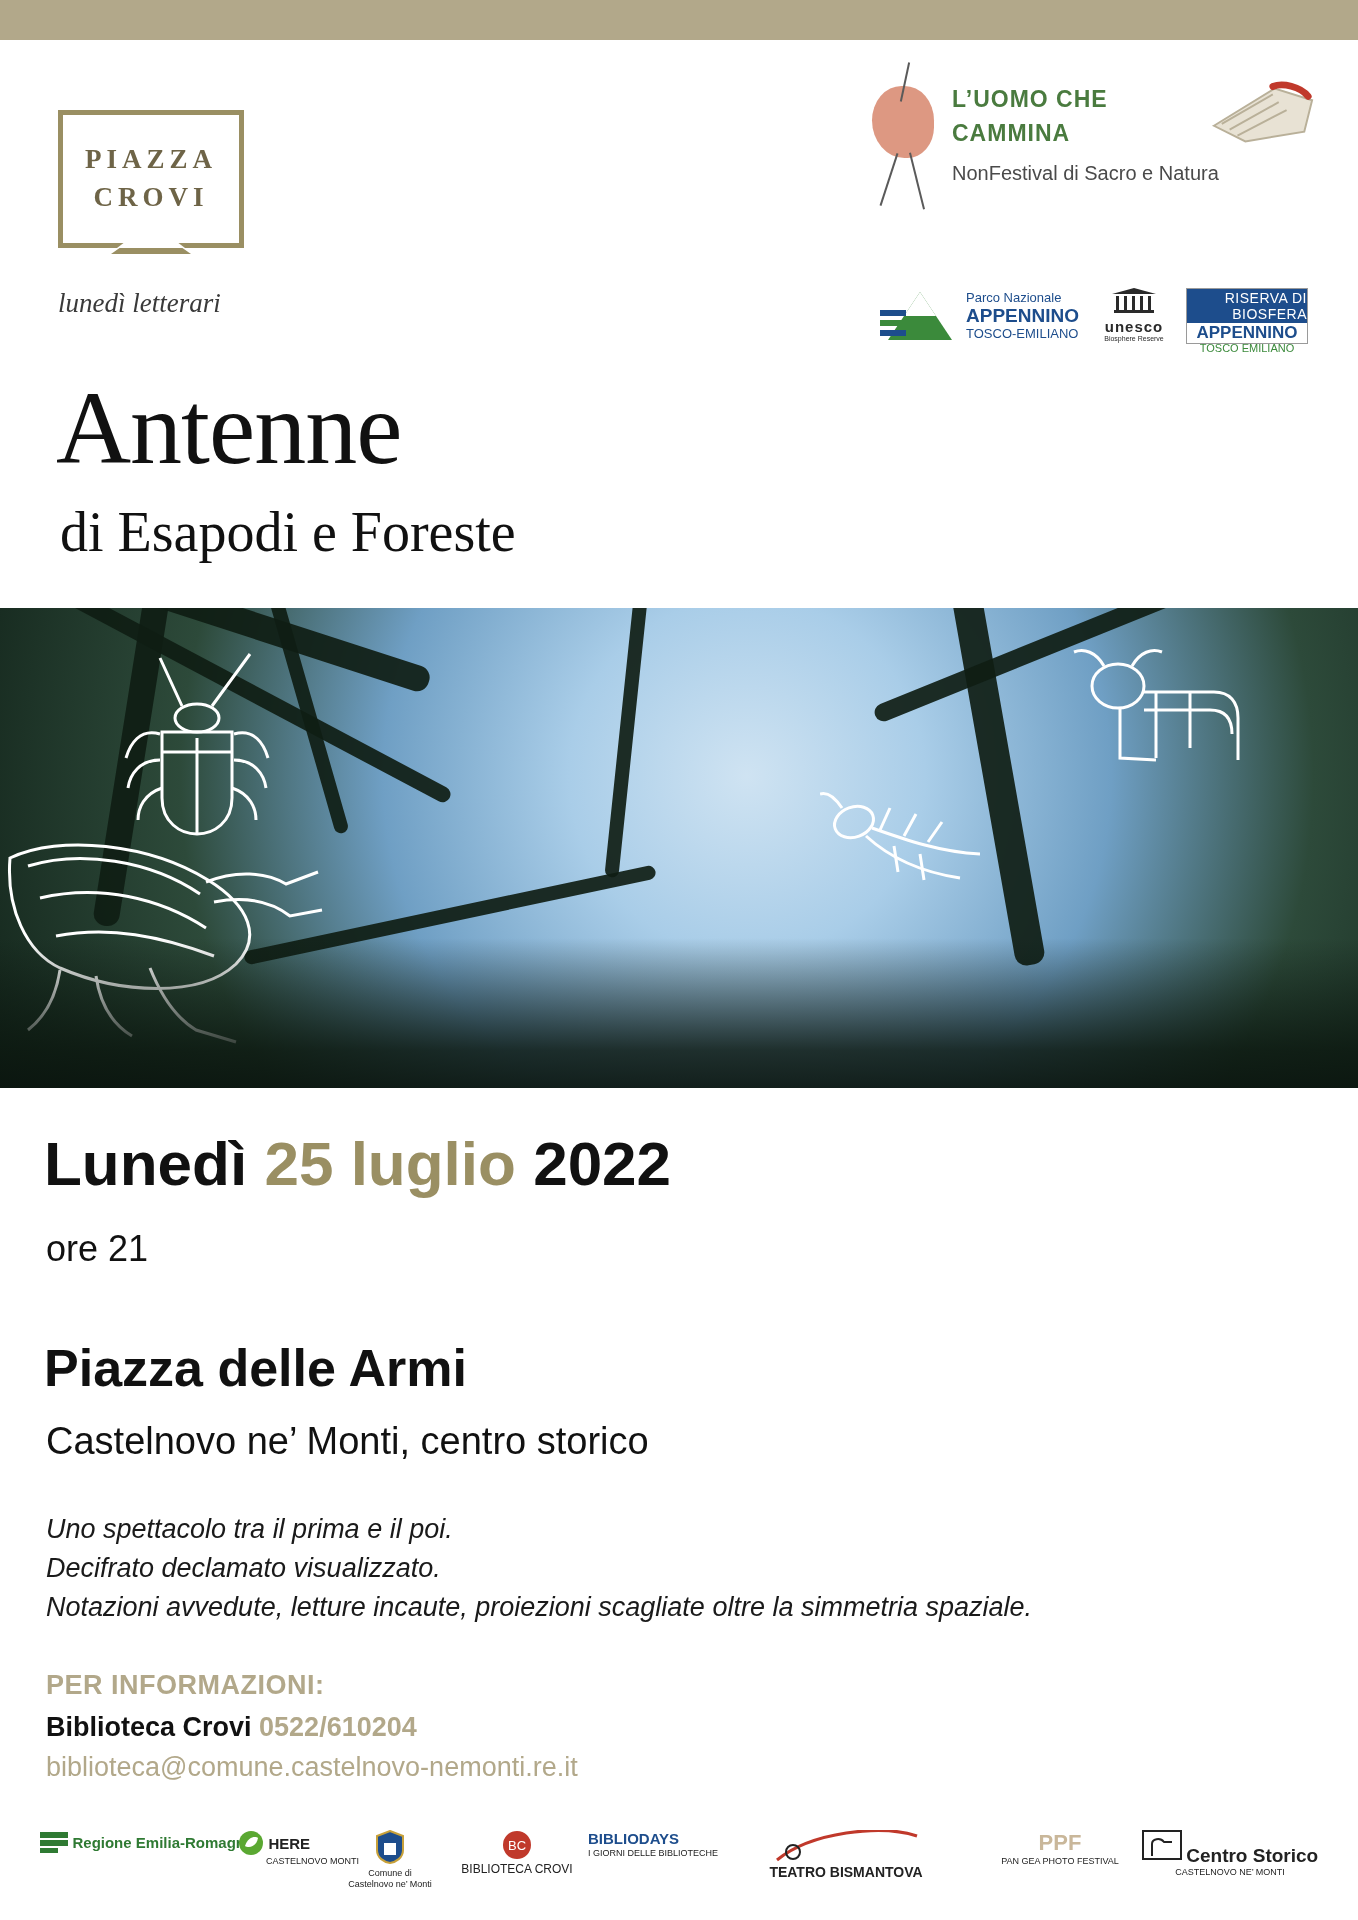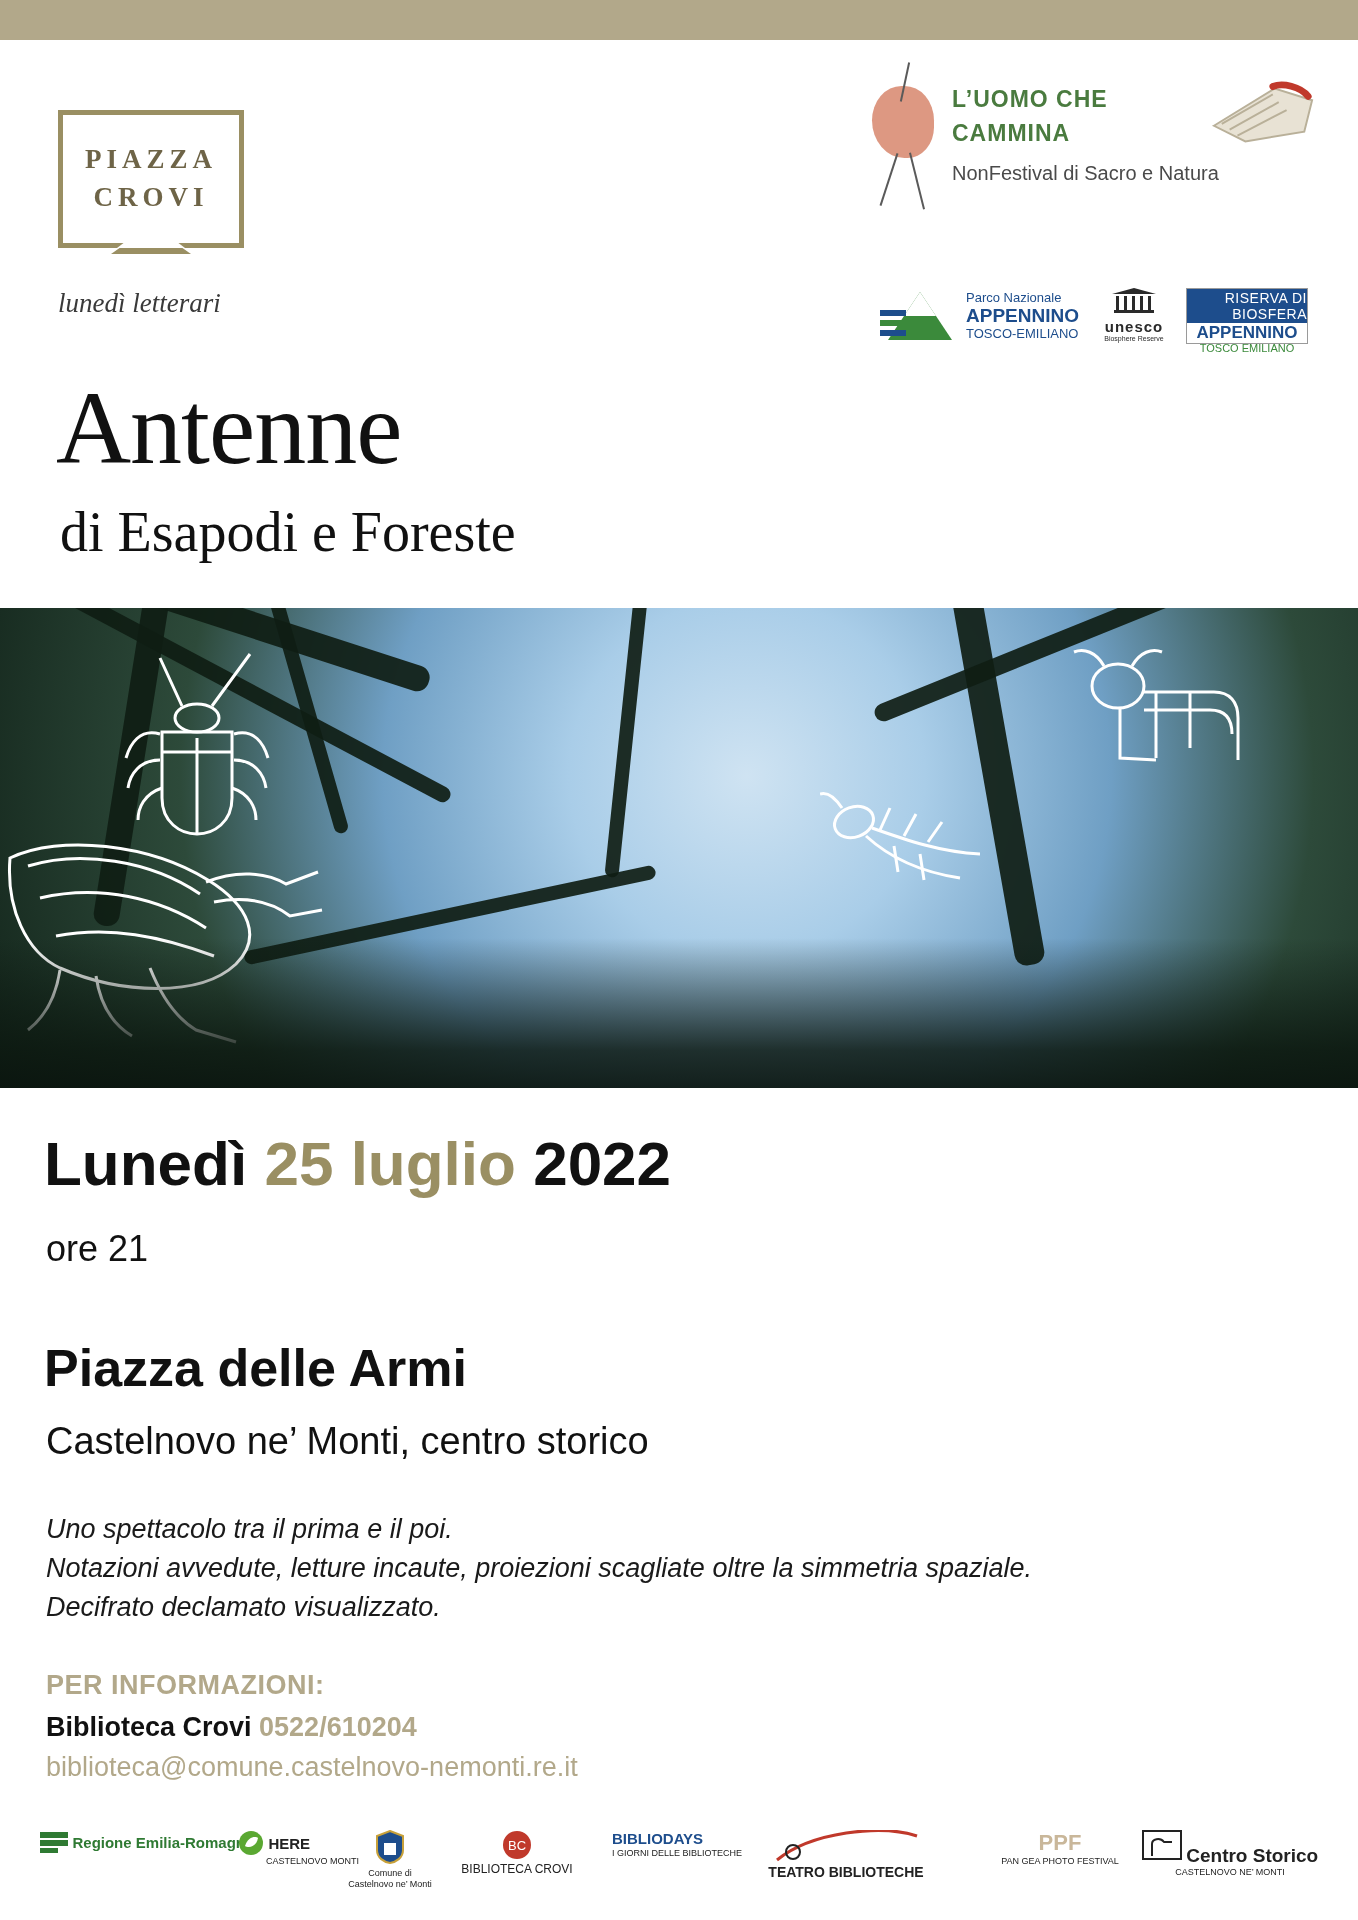--- a/index.html
+++ b/index.html
@@ -308,22 +308,22 @@
   <span>Lunedì</span>
   <span class="gold">25 luglio</span>
   <span>2022</span>
 </div>
 <div class="hour">ore 21</div>
 <div class="place">Piazza delle Armi</div>
 <div class="place-sub">Castelnovo ne’ Monti, centro storico</div>
 
 <div class="blurb">
   <div>Uno spettacolo tra il prima e il poi.</div>
+  <div>Decifrato declamato visualizzato.</div>
   <div>Notazioni avvedute, letture incaute, proiezioni scagliate oltre la simmetria spaziale.</div>
-  <div>Decifrato declamato visualizzato.</div>
 </div>
 
 <div class="info-head">PER INFORMAZIONI:</div>
 <div class="info-line">
   <span>Biblioteca Crovi</span>
   <span class="phone">0522/610204</span>
 </div>
 <div class="info-mail">biblioteca@comune.castelnovo-nemonti.re.it</div>
 
 <div class="footer">
@@ -356,31 +356,31 @@
   </div>
 
   <div class="f-item" style="left:452px;text-align:center;width:130px;">
     <svg width="30" height="30" viewBox="0 0 30 30">
       <circle cx="15" cy="15" r="14" fill="#c0392b"></circle>
       <text x="15" y="20" font-size="13" fill="#fff" text-anchor="middle" font-family="Liberation Sans, sans-serif">BC</text>
     </svg>
     <span class="tiny" style="font-size:12px;">BIBLIOTECA CROVI</span>
   </div>
 
-  <div class="f-item" style="left:588px;margin-left:24px;">
+  <div class="f-item" style="left:588px;">
     <span class="f-label" style="color:#1d4d8c;">BIBLIODAYS</span>
     <span class="tiny">I GIORNI DELLE BIBLIOTECHE</span>
   </div>
 
   <div class="f-item" style="left:756px;width:180px;text-align:center;">
     <svg width="150" height="34" viewBox="0 0 150 34">
       <path d="M6 30 C40 2, 110 -6, 146 6" stroke="#c0392b" stroke-width="3" fill="none"></path>
       <circle cx="22" cy="22" r="7" fill="none" stroke="#222" stroke-width="2"></circle>
     </svg>
-    <span class="f-label" style="font-size:14px;display:block;margin-top:-4px;">TEATRO BIBLIOTECHE</span>
+    <span class="f-label" style="font-size:14px;display:block;margin-top:-4px;">TEATRO BISMANTOVA</span>
   </div>
 
   <div class="f-item" style="left:1000px;text-align:center;width:120px;">
     <span class="f-label" style="font-size:22px;color:#c9b79a;">PPF</span>
     <span class="tiny">PAN GEA PHOTO FESTIVAL</span>
   </div>
 
   <div class="f-item" style="left:1130px;text-align:center;width:200px;">
     <svg width="40" height="30" viewBox="0 0 40 30">
       <rect x="1" y="1" width="38" height="28" fill="none" stroke="#222" stroke-width="2"></rect>

